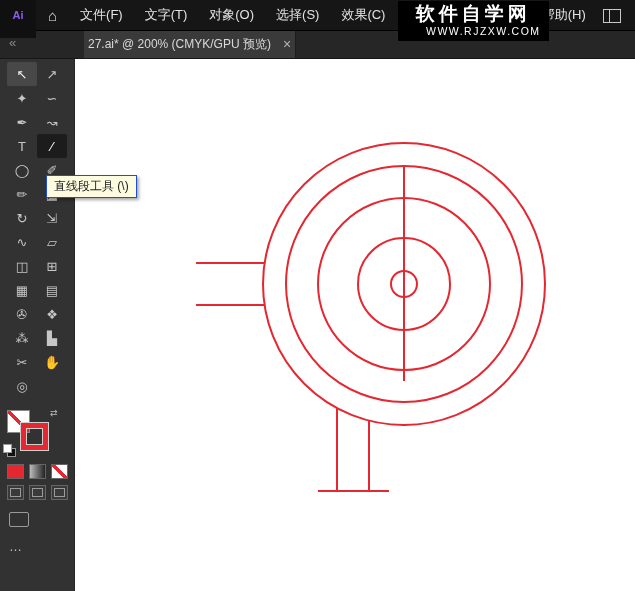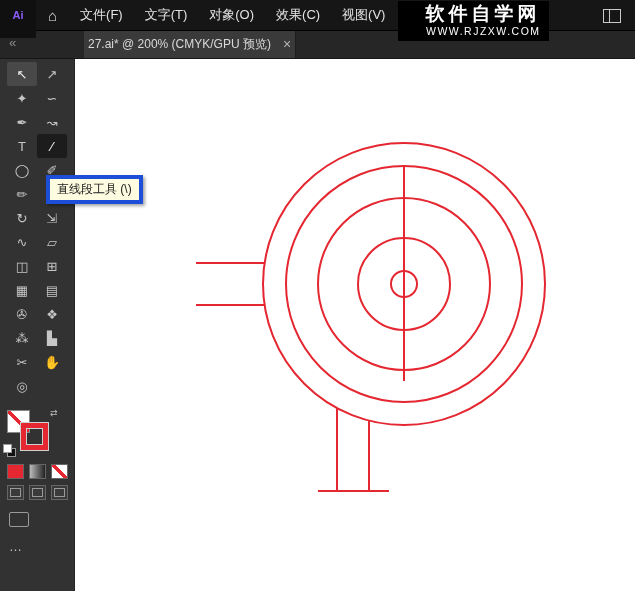--- a/index.html
+++ b/index.html
@@ -10,21 +10,21 @@
   .menubar{position:absolute;top:0;left:0;right:0;height:30px;background:#161616;display:flex;align-items:center;z-index:40;border-bottom:1px solid #000;}
   .logo{width:36px;height:45px;display:flex;align-items:center;justify-content:center;color:#8b5cf6;font-weight:700;font-size:11px;background:#101010;cursor:pointer;}
   .home{color:#e0e0e0;font-size:15px;padding:0 12px;cursor:pointer;}
   .menus{display:flex;}
   .menu-item{color:#e3e3e3;font-size:13px;padding:0 11px;line-height:30px;cursor:pointer;white-space:nowrap;}
   .ws-icon{position:absolute;right:14px;top:9px;width:16px;height:12px;border:1px solid #c9c9c9;cursor:pointer;
            background:linear-gradient(90deg,transparent 5px,#c9c9c9 5px,#c9c9c9 6px,transparent 6px);}
 
   
   .watermark{position:absolute;left:398px;top:1px;z-index:60;background:#000;padding:1px 8px 3px;text-align:center;}
-  .wm-title{color:#fff;font-size:19px;font-weight:700;letter-spacing:4px;line-height:23px;white-space:nowrap;text-align:right;}
+  .wm-title{color:#fff;font-size:19px;font-weight:700;letter-spacing:4px;line-height:23px;white-space:nowrap;}
   .wm-url{color:#fff;font-size:10.5px;letter-spacing:1.5px;line-height:13px;white-space:nowrap;margin-left:20px;}
 
   
   .tabbar{position:absolute;top:30px;left:0;right:0;height:28px;background:#262626;z-index:30;border-bottom:1px solid #161616;}
   .collapse{position:absolute;left:9px;top:5px;color:#8a8a8a;font-size:13px;cursor:pointer;}
   .tab{position:absolute;left:84px;top:0;height:28px;display:flex;align-items:center;background:#3a3a3a;padding:0 4px;border-right:1px solid #1d1d1d;cursor:pointer;}
   .tab-title{color:#d9d9d9;font-size:12px;white-space:nowrap;}
   .tab-close{color:#b5b5b5;font-size:14px;margin-left:12px;cursor:pointer;}
 
   
@@ -52,35 +52,36 @@
   .draw-btn{width:15px;height:13px;border:1px solid #666;background:#3a3a3a;position:relative;cursor:pointer;}
   .draw-btn::after{content:"";position:absolute;inset:2px;border:1px solid #9a9a9a;}
   .screen-mode{width:18px;height:13px;border:1px solid #9a9a9a;margin:12px 0 0 9px;border-radius:2px;cursor:pointer;}
   .ellipsis{color:#c0c0c0;font-size:13px;margin:12px 0 0 9px;letter-spacing:2px;cursor:pointer;}
 
   
   .canvas{position:absolute;left:74px;top:58px;right:0;bottom:0;background:#ffffff;}
   .canvas svg{display:block;}
 
   
-  .tooltip{position:absolute;left:46px;top:175px;z-index:100;background:#fdfce1;border:4px solid #1d4ed8;color:#1a1a1a;
+  .tooltip{position:absolute;left:46px;top:175px;z-index:100;background:#fdfce1;border:1px solid #1d4ed8;color:#1a1a1a;
            font-size:12px;padding:2px 7px;box-shadow:2px 2px 3px rgba(0,0,0,.35);white-space:nowrap;}
 </style>
 </head>
 <body>
 
 <div id="app">
 
   <header class="menubar">
     <div class="logo">Ai</div>
     <div class="home">⌂</div>
     <nav class="menus">
         <span class="menu-item">文件(F)</span>
         <span class="menu-item">文字(T)</span>
         <span class="menu-item">对象(O)</span>
+        <span class="menu-item">选择(S)</span>
         <span class="menu-item">效果(C)</span>
         <span class="menu-item">视图(V)</span>
         <span class="menu-item">窗口(W)</span>
         <span class="menu-item">帮助(H)</span>
       </nav>
     <div class="ws-icon"></div>
   </header>
 
   <div class="watermark">
     <div class="wm-title">软件自学网</div>

